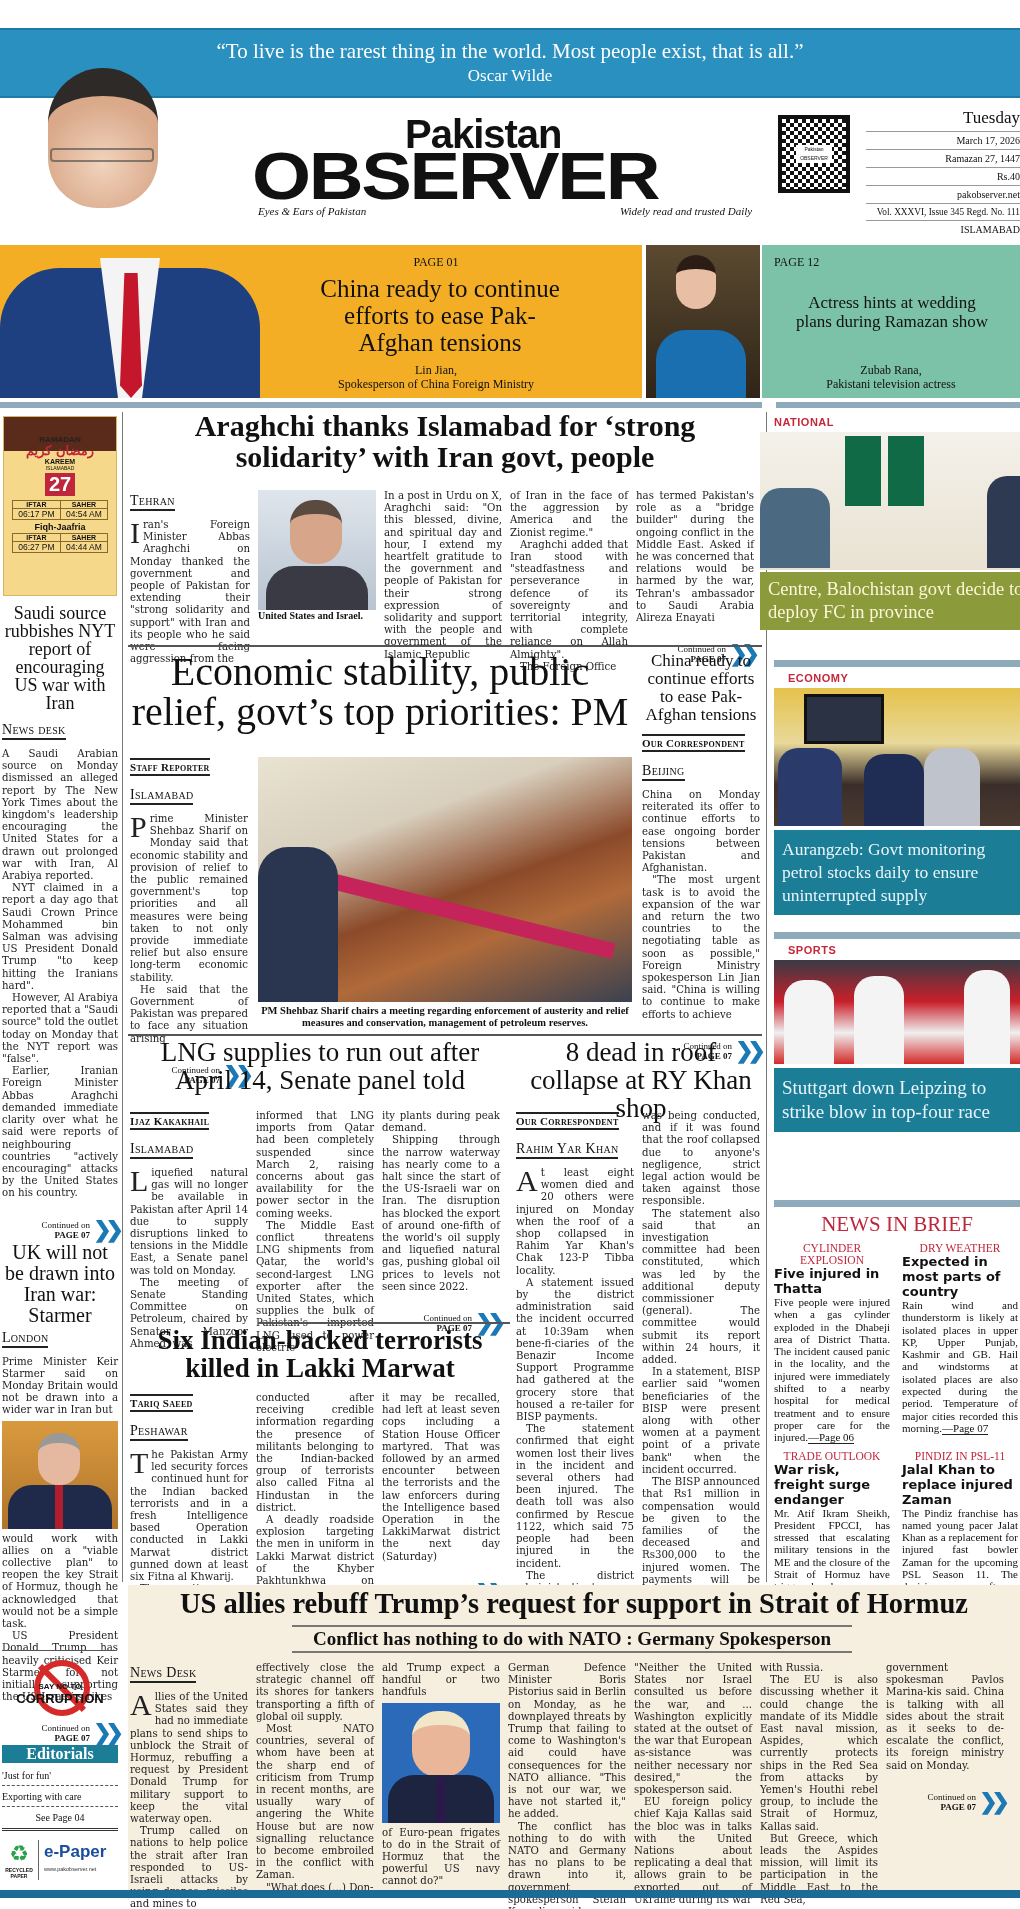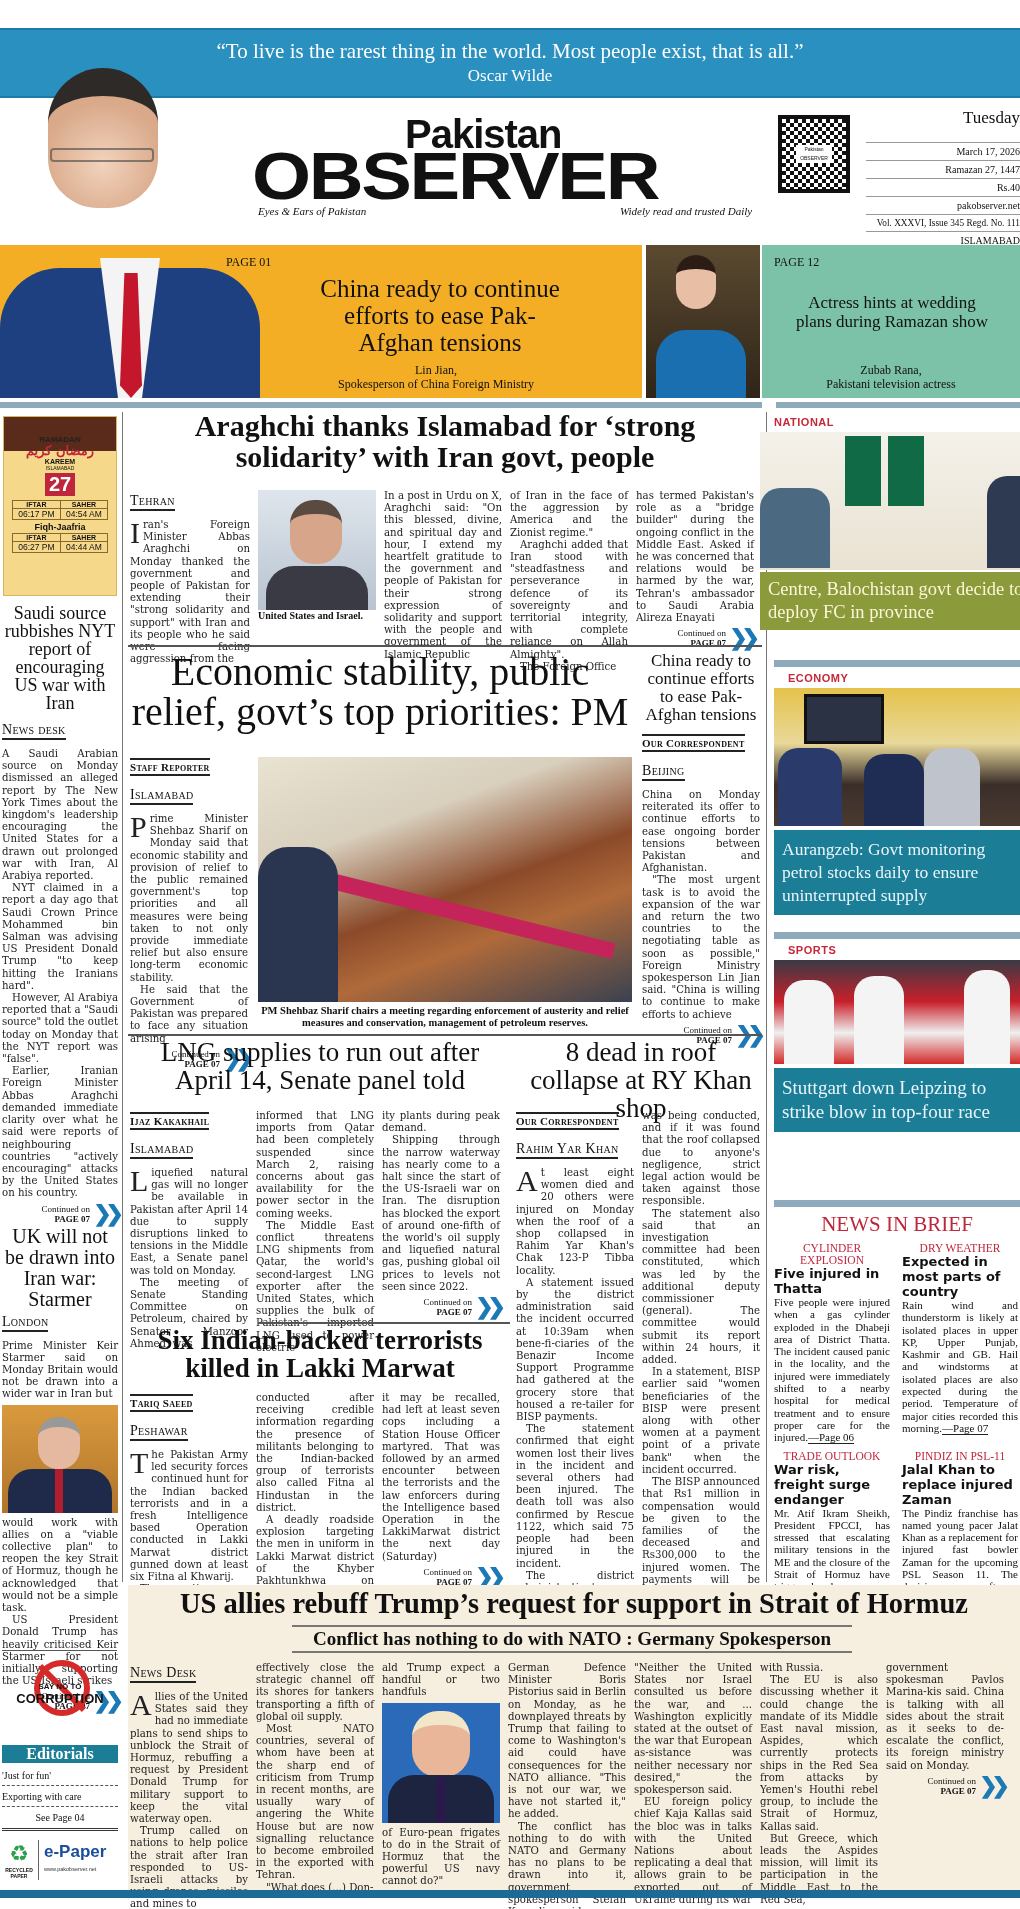--- a/index.html
+++ b/index.html
@@ -6,21 +6,21 @@
 body{width:1020px;height:1909px;background:#fff;font-family:"DejaVu Serif",serif;color:#111;position:relative;overflow:hidden}
 .abs{position:absolute}
 .serif{font-family:"Liberation Serif",serif}
 .sans{font-family:"Liberation Sans",sans-serif}
 .body-text{font-family:"DejaVu Serif",serif;font-size:10.2px;line-height:12.2px;text-align:justify;color:#222;hyphens:auto}
 .body-text p{text-indent:10px}
 .body-text p.first{text-indent:0}
 .dropcap{float:left;font-size:30px;line-height:24px;margin:2px 3px 0 0;font-family:"Liberation Serif",serif}
 .byline{font-family:"Liberation Serif",serif;font-variant:small-caps;font-size:11px;font-weight:bold;border-top:2px solid #222;border-bottom:2px solid #222;display:inline-block;padding:1px 0;margin-bottom:8px;letter-spacing:.3px}
 .dateline{font-family:"Liberation Serif",serif;font-variant:small-caps;font-size:14px;border-bottom:2px solid #222;display:inline-block;margin-bottom:8px;letter-spacing:.3px}
-.cont{font-family:"Liberation Serif",serif;font-size:9px;line-height:10px;text-align:right;display:flex;justify-content:flex-end;align-items:center;gap:3px;margin-top:4px}
+.cont{font-family:"Liberation Serif",serif;font-size:9px;line-height:10px;text-align:right;display:flex;justify-content:flex-end;align-items:center;gap:3px;margin-top:20px}
 .cont .pg{font-weight:bold}
 .cont .arr{color:#1b79b5;font-size:22px;font-weight:bold;letter-spacing:-6px;line-height:16px}
 .hr{position:absolute;height:2px;background:#555}
 .cols{display:flex;gap:8px}
 .section-label{font-family:"Liberation Sans",sans-serif;font-weight:bold;color:#c5283a;font-size:11px;letter-spacing:.5px}
 .photo{background:linear-gradient(135deg,#c9b9a0,#8a7560 50%,#4a3c30);}
 .brief-kicker{font-family:"Liberation Serif",serif;color:#c0263b;font-size:11.5px;text-align:center}
 .brief-head{font-family:"DejaVu Sans",sans-serif;font-weight:bold;font-size:13px;line-height:15px}
 .brief-body{font-family:"Liberation Serif",serif;font-size:11px;line-height:12.3px;text-align:justify}
 .brief-body .pg{border-bottom:1.5px solid #222}
@@ -42,31 +42,31 @@
 </div>
 
 <div class="abs sans" style="left:405px;top:112px;font-size:40px;font-weight:bold;letter-spacing:-1px">Pakistan</div>
 <div class="abs sans" style="left:252px;top:146px;font-size:66px;font-weight:900;letter-spacing:-2px;transform:scaleX(1.15);transform-origin:left;line-height:60px">OBSERVER</div>
 <div class="abs serif" style="left:258px;top:205px;font-size:11px;font-style:italic">Eyes &amp; Ears of Pakistan</div>
 <div class="abs serif" style="left:620px;top:205px;font-size:11px;font-style:italic">Widely read and trusted Daily</div>
 <div class="abs" style="left:778px;top:115px;width:72px;height:78px;background:repeating-conic-gradient(#111 0 25%,#fff 0 50%) 0 0/8px 8px;border:4px solid #111">
   <div style="position:absolute;left:14px;top:26px;width:36px;height:18px;background:#fff;font-size:5px;line-height:9px;text-align:center" class="sans">Pakistan OBSERVER</div>
 </div>
 <div class="abs serif" style="left:866px;top:108px;width:154px;text-align:right;font-size:10px">
-  <div style="font-size:17px;border-bottom:1px solid #999;padding-bottom:14px">Tuesday</div>
+  <div style="font-size:17px;border-bottom:1px solid #999;padding-bottom:3px">Tuesday</div>
   <div style="border-bottom:1px solid #999;padding:3px 0">March 17, 2026</div>
   <div style="border-bottom:1px solid #999;padding:3px 0">Ramazan 27, 1447</div>
   <div style="border-bottom:1px solid #999;padding:3px 0">Rs.40</div>
   <div style="border-bottom:1px solid #999;padding:3px 0">pakobserver.net</div>
   <div style="border-bottom:1px solid #999;padding:3px 0;font-size:9.3px;white-space:nowrap">Vol. XXXVI, Issue 345 Regd. No. 111</div>
   <div style="padding:3px 0">ISLAMABAD</div>
 </div>
 
 <div class="abs" style="left:0;top:245px;width:642px;height:153px;background:#f4ae25">
-  <div class="serif" style="position:absolute;left:226px;top:10px;width:420px;font-size:12px">PAGE 01</div>
+  <div class="serif" style="position:absolute;left:226px;top:10px;width:420px;text-align:center;font-size:12px">PAGE 01</div>
   <div class="serif" style="position:absolute;left:310px;top:30px;width:260px;text-align:center;font-size:25px;line-height:27px">China ready to continue efforts to ease Pak-Afghan tensions</div>
   <div class="serif" style="position:absolute;left:226px;top:118px;width:420px;text-align:center;font-size:12px">Lin Jian,</div>
   <div class="serif" style="position:absolute;left:226px;top:132px;width:420px;text-align:center;font-size:12px">Spokesperson of China Foreign Ministry</div>
 </div>
 <div class="abs" style="left:646px;top:245px;width:114px;height:153px;background:linear-gradient(#5b4a30,#2e2418);overflow:hidden">
   <div style="position:absolute;left:30px;top:10px;width:40px;height:54px;border-radius:20px;background:#e8bfa5;border-top:14px solid #2b1d15"></div>
   <div style="position:absolute;left:10px;top:85px;width:90px;height:70px;background:#1a6fb0;border-radius:30px 30px 0 0"></div>
 </div>
 <div class="abs" style="left:762px;top:245px;width:258px;height:153px;background:#7cc2a8">
   <div class="serif" style="position:absolute;left:12px;top:10px;font-size:12px">PAGE 12</div>
@@ -409,21 +409,21 @@
   <div class="cols">
     <div style="width:118px">
       <div class="dateline">News Desk</div>
       <div class="body-text">
           <p class="first"><span class="dropcap">A</span><span>llies of the United States said they had no immediate plans to send ships to unblock the Strait of Hormuz, rebuffing a request by President Donald Trump for military support to keep the vital waterway open.</span></p>
           <p>Trump called on nations to help police the strait after Iran responded to US-Israeli attacks by using drones, missiles and mines to</p>
         </div>
     </div>
     <div style="width:118px" class="body-text">
         <p class="first">effectively close the strategic channel off its shores for tankers transporting a fifth of global oil supply.</p>
-        <p>Most NATO countries, several of whom have been at the sharp end of criticism from Trump in recent months, are usually wary of angering the White House but are now signalling reluctance to become embroiled in the exported with Tehran.</p>
+        <p>Most NATO countries, several of whom have been at the sharp end of criticism from Trump in recent months, are usually wary of angering the White House but are now signalling reluctance to become embroiled in the conflict with Zaman.</p>
         <p>"What does (...) Don-</p>
       </div>
     <div style="width:118px">
       <div class="body-text">
           <p class="first">ald Trump expect a handful or two handfuls</p>
         </div>
       <div class="photo" style="height:120px;margin:4px 0;background:#2a6ab8;position:relative;overflow:hidden">
         <div style="position:absolute;left:30px;top:8px;width:58px;height:66px;border-radius:26px;background:#e9b69a;border-top:14px solid #f1e6c8"></div>
         <div style="position:absolute;left:6px;top:72px;width:106px;height:52px;background:#1c2440;border-radius:26px 26px 0 0"></div>
         <div style="position:absolute;left:54px;top:74px;width:10px;height:46px;background:#2a1a4a"></div>

